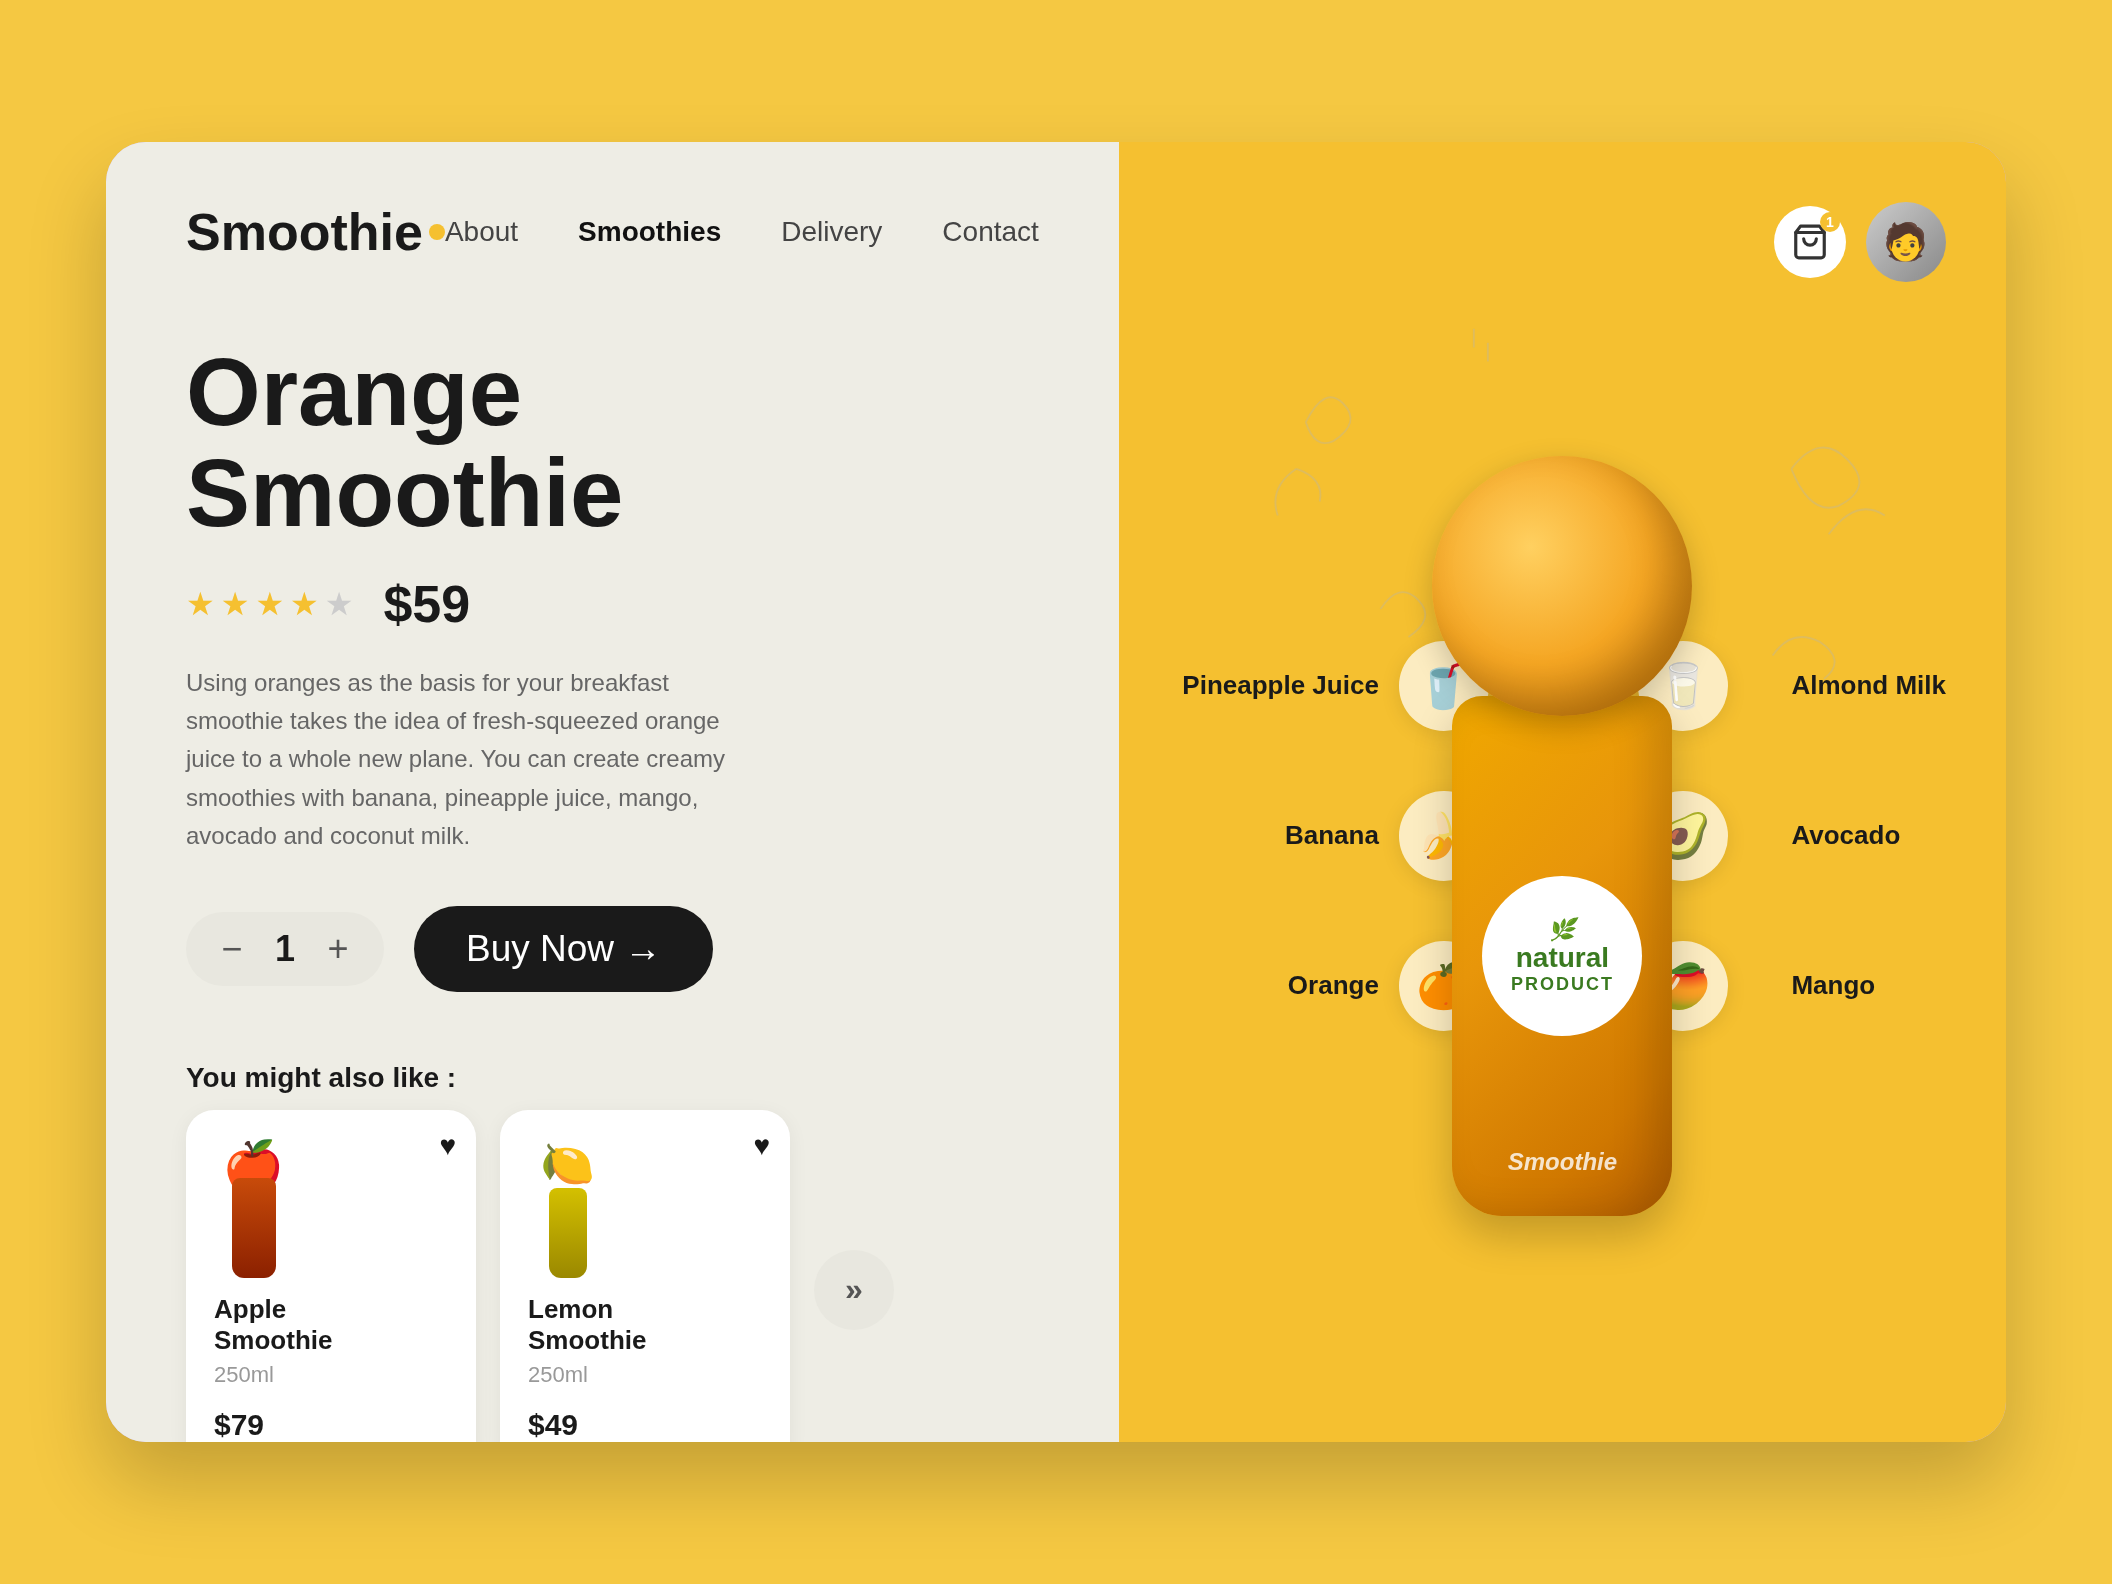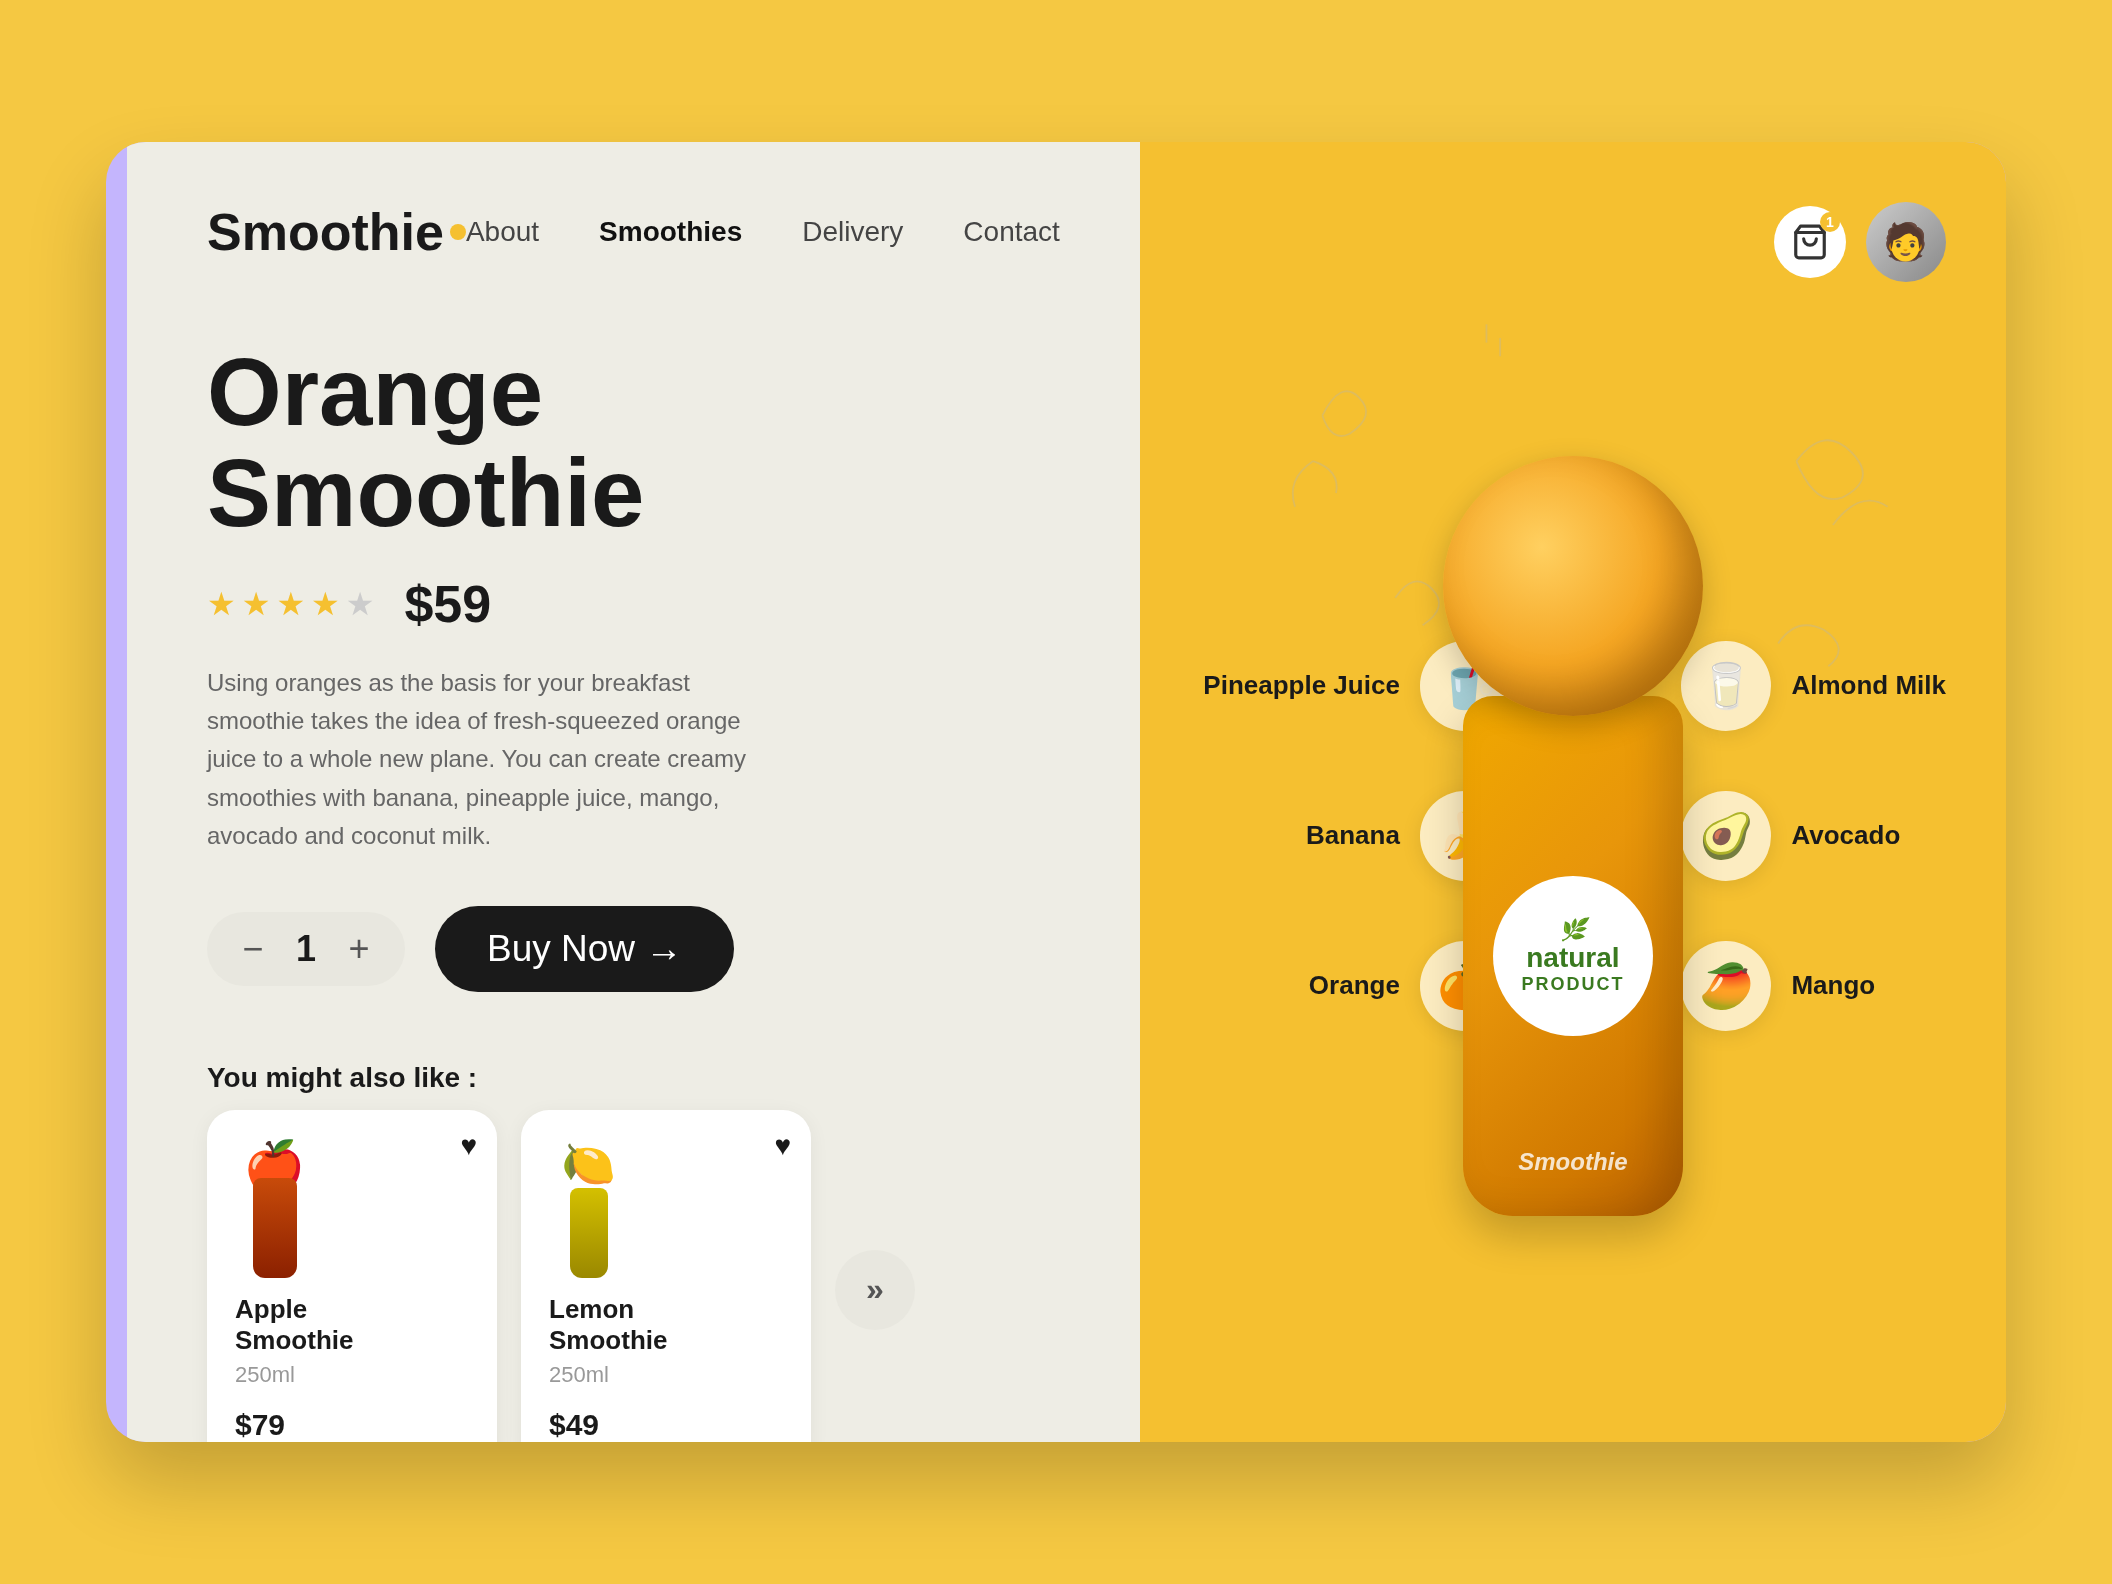--- a/index.html
+++ b/index.html
@@ -25,21 +25,20 @@
     .main-card {
       width: 100%;
       height: 100%;
       background: #c4b5fd;
       border-radius: 40px;
       display: grid;
       grid-template-columns: 1fr 1fr;
       overflow: hidden;
       box-shadow: 0 40px 80px rgba(0,0,0,0.2);
       position: relative;
-      padding-left: 21px;
     }
 
     
     .left-panel {
       background: #EEEDE5;
       padding: 60px 80px;
       display: flex;
       flex-direction: column;
       position: relative;
       z-index: 2;
@@ -375,20 +374,21 @@
     .ingredient-right-item {
       display: flex;
       align-items: center;
       gap: 20px;
     }
 
     .ingredient-right-label {
       font-size: 26px;
       font-weight: 600;
       color: #1a1a1a;
+      margin-left: 43px;
     }
 
     
     .bottle-container {
       position: absolute;
       top: 50%;
       left: 50%;
       transform: translate(-50%, -50%);
       display: flex;
       flex-direction: column;

